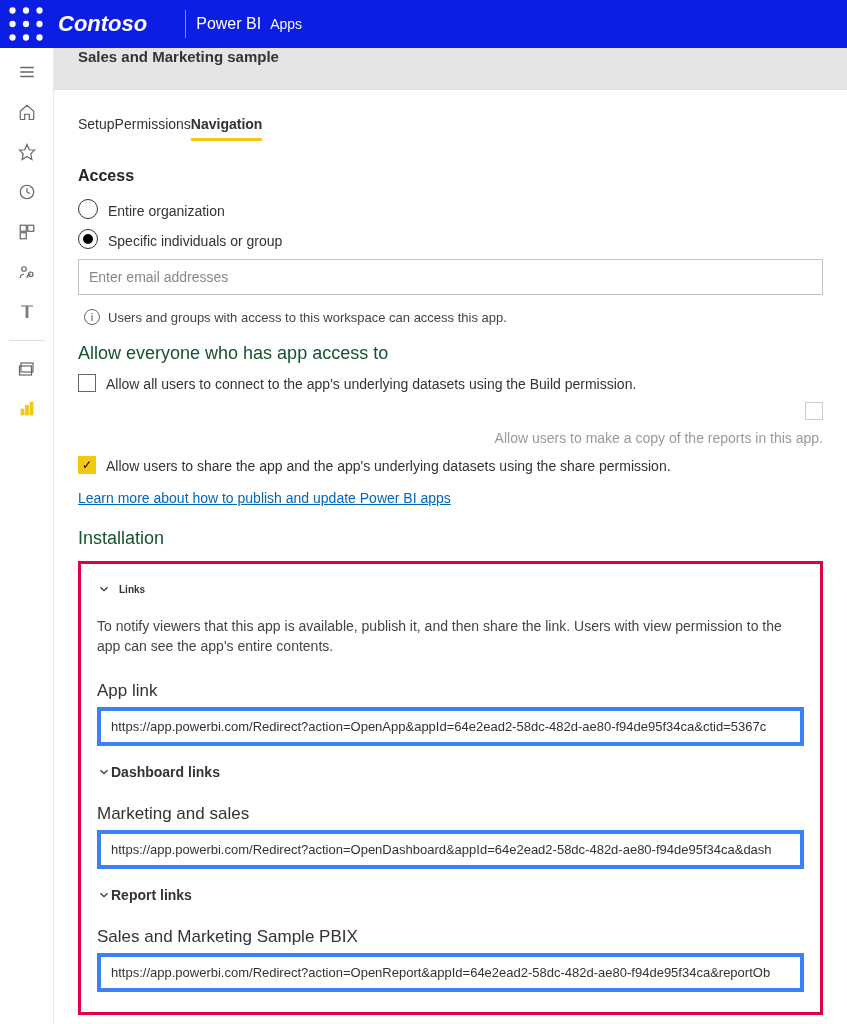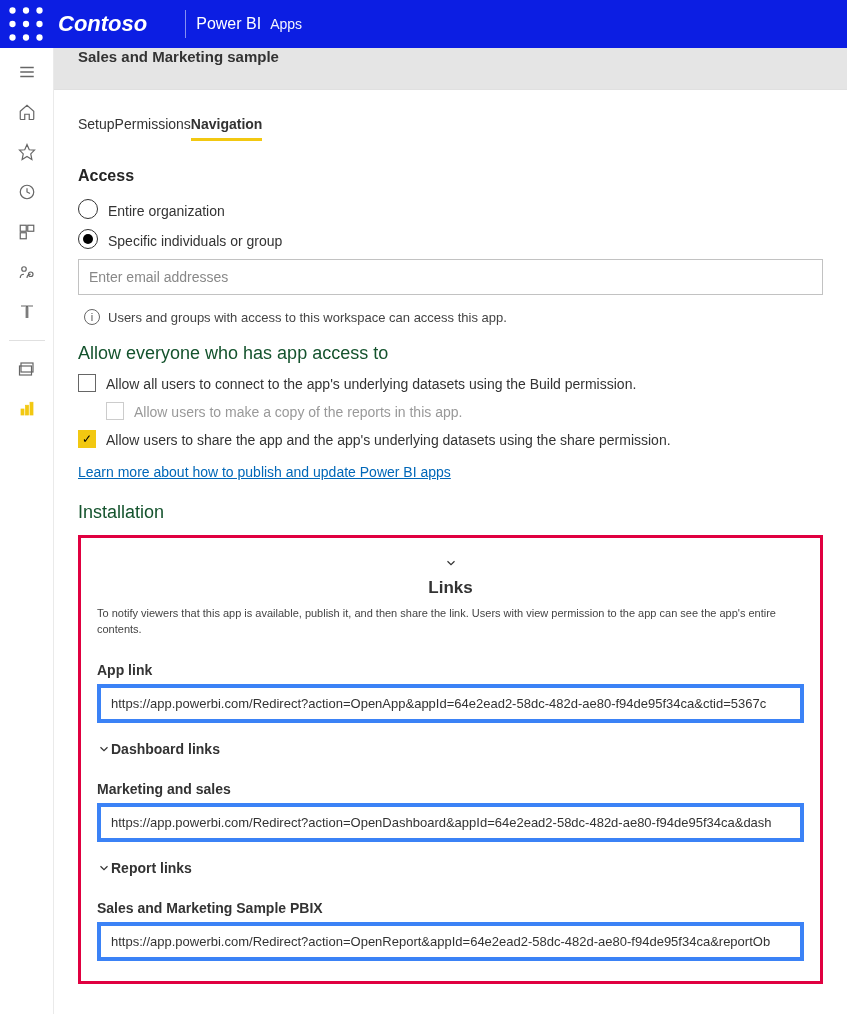--- a/index.html
+++ b/index.html
@@ -32,38 +32,38 @@
   h4.sub { font-size: 18px; font-weight: 400; margin: 18px 0 10px 0; color: #14532d; }
   
   .radio-row, .check-row { display: flex; align-items: flex-end; gap: 10px; margin-bottom: 10px; }
   .radio { width: 20px; height: 20px; border: 1px solid #333; border-radius: 50%; display: flex; align-items: center; justify-content: center; cursor: pointer; }
   .radio.selected::after { content:''; width: 10px; height: 10px; background:#000; border-radius:50%; }
   
   .check { width: 18px; height: 18px; border: 1px solid #666; cursor: pointer; display:flex; align-items:center; justify-content:center; }
   .check.checked { background:#f2c811; border-color:#f2c811; }
   .check.checked::after { content:'✓'; color:#000; font-size:12px; line-height:1; }
   .check.disabled { border-color:#ccc; }
-  .check-row.disabled { color:#999; }
+  .check-row.disabled { color:#999;flex-direction:column; }
   .check-row.indent { margin-left: 28px; }
   
   .text-input { width: 100%; border: 1px solid #c2c2c2; padding: 9px 10px; font-size: 14px; color:#7f1d1d; }
   .text-input::placeholder { color:#888; }
   .email-box { margin: 6px 0 14px 0; }
   
   .info-row { display:flex; align-items:center; gap:8px; color:#444; font-size:13px; margin-bottom: 10px; margin-left:6px; }
   .info-icon { width:16px; height:16px; border:1px solid #666; border-radius:50%; display:flex; align-items:center; justify-content:center; font-size:11px; color:#555; }
   
   a.link { color:#0067b8; text-decoration: underline; cursor:pointer; display:inline-block; margin: 6px 0 16px 0; font-size:14px; }
   
   .links-box { border: 3px solid #e00040; padding: 12px 16px 20px 16px; margin-top: 12px; }
-  .collapse-head { display:flex; align-items:center; gap:8px; font-weight:600; font-size:17px; margin: 6px 0 8px 0; cursor:pointer;flex-direction:column;}
+  .collapse-head { display:flex; align-items:center; gap:8px; font-weight:600; font-size:10px; margin: 6px 0 20px 0; cursor:pointer;}
   .collapse-sub { display:flex; align-items:center; font-weight:600; font-size:14px; margin: 18px 0 6px 0; cursor:pointer;}
   .chev { width:14px; height:14px; }
-  .desc { font-size: 11px; color:#444; margin-bottom:14px; line-height:1.45; }
-  .field-label { font-weight:700; font-size:14px; margin-bottom:6px; margin-top:24px; }
+  .desc { font-size: 14px; color:#444; margin-bottom:14px; line-height:1.45; }
+  .field-label { font-weight:400; font-size:17px; margin-bottom:6px; margin-top:24px; }
   .readonly { width:100%; border:4px solid #3b82f6; padding:8px 10px; font-size:13px; color:#333; background:#fff; white-space:nowrap; overflow:hidden; text-overflow:ellipsis; }
 </style>
 </head>
 <body>
 
 <div class="topbar">
   <div class="waffle">
     <svg viewBox="0 0 16 16" fill="#fff">
         <circle cx="2" cy="2" r="1.4"></circle>
         <circle cx="8" cy="2" r="1.4"></circle>

